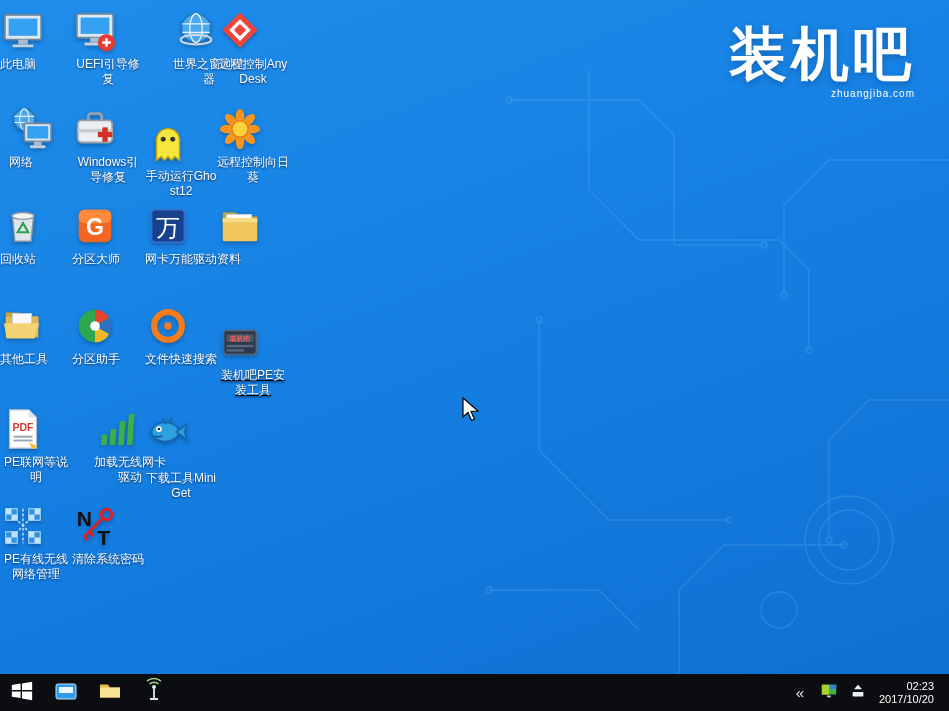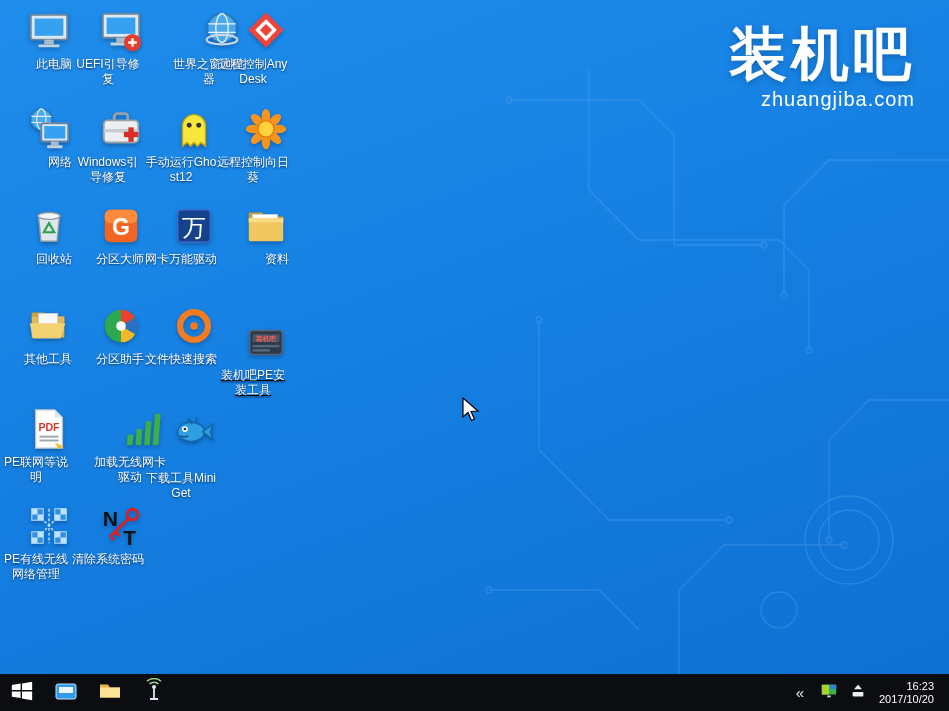--- a/index.html
+++ b/index.html
@@ -7,24 +7,24 @@
   body {
     font-family:"Liberation Sans","DejaVu Sans",sans-serif;
     position:relative;
     background:linear-gradient(160deg,#1f8deb 0%,#1580e2 45%,#0e6fd2 100%);
   }
   .desktop { position:absolute; inset:0; }
   .circuit { position:absolute; right:0; top:70px; pointer-events:none; }
   .logo { position:absolute; top:24px; right:34px; text-align:right; color:#fff; z-index:2; }
   .logo-text { font-size:58px; font-weight:bold; letter-spacing:4px; line-height:1.05;
                text-shadow:0 2px 6px rgba(0,40,90,.35); }
-  .logo-url { font-size:20px; letter-spacing:1px; margin-top:3px; }
+  .logo-url { font-size:10px; letter-spacing:1px; margin-top:3px; }
 
   #desktop-icons { position:absolute; inset:0; }
-  .dicon { position:absolute; width:72px; display:flex; flex-direction:column; align-items:flex-end; cursor:pointer; }
+  .dicon { position:absolute; width:72px; display:flex; flex-direction:column; align-items:flex-start; cursor:pointer; }
   .dicon .ig { width:46px; height:46px; display:flex; align-items:center; justify-content:center; }
   .dicon .ig svg { width:46px; height:46px; filter:drop-shadow(0 2px 2px rgba(0,30,70,.35)); }
   .ilabel { margin-top:3px; font-size:12px; line-height:15px; color:#fff; text-align:center;
             text-shadow:0 1px 2px rgba(0,20,60,.8); word-break:break-all; max-width:76px; }
 
   .taskbar { position:absolute; left:0; right:0; bottom:0; height:37px; background:#0c0d10;
              display:flex; align-items:stretch; z-index:5; }
   .tbtn { width:44px; border:none; background:transparent; display:flex; align-items:center;
           justify-content:center; cursor:pointer; }
   .tray { margin-left:auto; display:flex; align-items:center; padding-right:10px; gap:3px; }
@@ -107,21 +107,21 @@
       <div class="dicon" style="left: 217px; top: 8px;">
         <div class="ig">
           <svg viewBox="0 0 48 48">
             <rect x="11" y="10" width="26" height="26" transform="rotate(45 24 23)" fill="#ef4438"></rect>
             <rect x="16" y="15" width="16" height="16" transform="rotate(45 24 23)" fill="#ffffff"></rect>
             <rect x="19.5" y="18.5" width="9" height="9" transform="rotate(45 24 23)" fill="#ef4438"></rect>
           </svg>
         </div>
         <div class="ilabel">远程控制AnyDesk</div>
       </div>
-      <div class="dicon" style="left: 0px; top: 106px;">
+      <div class="dicon" style="left: 0px; top: 106px; padding-left: 9px;">
         <div class="ig">
           <svg viewBox="0 0 48 48">
             <circle cx="16" cy="14" r="11" fill="#4aa8ec" stroke="#2778b8" stroke-width="1.4"></circle>
             <ellipse cx="16" cy="14" rx="4.8" ry="11" fill="none" stroke="#dff0fc" stroke-width="1.2"></ellipse>
             <path d="M5.6 10.8 h20.8 M5.6 17.2 h20.8" stroke="#dff0fc" stroke-width="1.2" fill="none"></path>
             <rect x="16" y="18" width="28" height="19" rx="2" fill="#dce9f5" stroke="#6a86a0" stroke-width="2"></rect>
             <rect x="19" y="21" width="22" height="13" fill="#36a1f0"></rect>
             <rect x="26" y="37" width="8" height="4" fill="#a8bccd"></rect>
             <rect x="22" y="41" width="16" height="3" rx="1" fill="#c4d2de"></rect>
           </svg>
@@ -133,21 +133,21 @@
           <svg viewBox="0 0 48 48">
             <path d="M17 16 v-5 a3 3 0 0 1 3 -3 h8 a3 3 0 0 1 3 3 v5" fill="none" stroke="#98a0a8" stroke-width="3"></path>
             <rect x="6" y="15" width="36" height="23" rx="4" fill="#eceff2" stroke="#98a0a8" stroke-width="2"></rect>
             <rect x="6" y="24" width="36" height="3.5" fill="#c8cdd2"></rect>
             <rect x="27" y="27" width="15" height="5.5" fill="#d62f23"></rect>
             <rect x="31.7" y="22.3" width="5.6" height="15" fill="#d62f23"></rect>
           </svg>
         </div>
         <div class="ilabel">Windows引导修复</div>
       </div>
-      <div class="dicon" style="left: 145px; top: 106px;">
+      <div class="dicon" style="left: 145px; top: 120px;">
         <div class="ig">
           <svg viewBox="0 0 48 48">
             <path d="M12 42 V21 a12 12 0 0 1 24 0 v21 l-4.8 -4 -3.6 4 -3.6 -4 -3.6 4 -3.6 -4 z" fill="#f7e63c" stroke="#c9a70a" stroke-width="1.5"></path>
             <circle cx="19" cy="20" r="2.6" fill="#333"></circle>
             <circle cx="29" cy="20" r="2.6" fill="#333"></circle>
           </svg>
         </div>
         <div class="ilabel">手动运行Ghost12</div>
       </div>
       <div class="dicon" style="left: 217px; top: 106px;">
@@ -389,18 +389,18 @@
       </button>
       <button class="tbtn">
         <span>
           <svg width="18" height="18" viewBox="0 0 20 20">
             <path d="M10 3 l4.5 5 h-9 z" fill="#e8eef4"></path>
             <rect x="4" y="11" width="12" height="5" rx="1" fill="#e8eef4"></rect>
           </svg>
         </span>
       </button>
       <div class="clock">
-        <div>16:23</div>
+        <div>02:23</div>
         <div>2017/10/20</div>
       </div>
     </div>
   </div>
 </div>
 
 </body></html>

